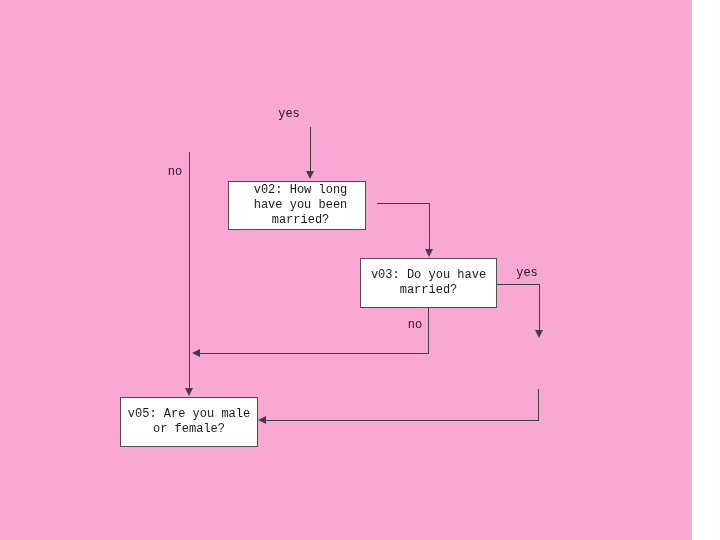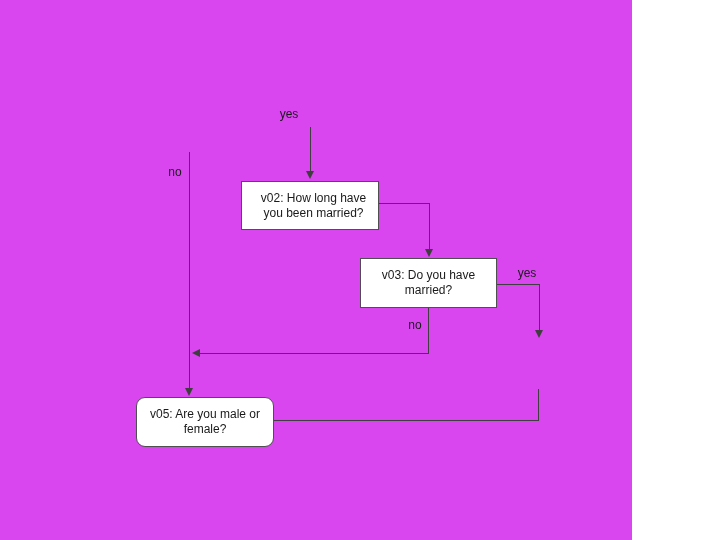--- a/index.html
+++ b/index.html
@@ -1,20 +1,20 @@
 <!DOCTYPE html>
 <html><head>
 <meta charset="utf-8">
 <style>
   html, body { margin: 0; padding: 0; background: #ffffff; }
   .stage {
     position: relative;
-    width: 632px; height: 540px;
-    background: #d946ef;
-    font-family: Liberation Sans, sans-serif;
+    width: 692px; height: 540px;
+    background: #f9a8d4;
+    font-family: Liberation Mono, monospace;
     overflow: hidden;
   }
   .node {
     position: absolute;
     box-sizing: border-box;
     background: #ffffff;
     border: 1px solid #4f4f4f;
     display: flex;
     align-items: center;
     justify-content: center;
@@ -40,24 +40,24 @@
     border-right: 4px solid transparent;
     border-top: 8px solid #3f3f3f;
   }
   .arrow-left {
     border-top: 4px solid transparent;
     border-bottom: 4px solid transparent;
     border-right: 8px solid #3f3f3f;
   }
   
   #node-v01 { left: 120px; top: 101px; width: 137px; height: 51px; }
-  #node-v02 { left: 241px; top: 181px; width: 138px; height: 49px; padding-left: 13px; }
+  #node-v02 { left: 228px; top: 181px; width: 138px; height: 49px; padding-left: 13px; }
   #node-v03 { left: 360px; top: 258px; width: 137px; height: 50px; }
   #node-v04 { left: 470px; top: 339px; width: 138px; height: 50px; }
-  #node-v05 { left: 136px; top: 397px; width: 138px; height: 50px; border-radius: 9px; }
+  #node-v05 { left: 120px; top: 397px; width: 138px; height: 50px; }
   
   #label-v01-yes { left: 267px; top: 107px; }
   #label-v01-no  { left: 153px; top: 165px; }
   #label-v03-yes { left: 505px; top: 266px; }
   #label-v03-no  { left: 393px; top: 318px; }
   
   #e1-v { left: 310px; top: 127px; height: 45px; }
   #e1-a { left: 306px; top: 171px; }
   #e2-v { left: 189px; top: 152px; height: 237px; }
   #e2-a { left: 185px; top: 388px; }

